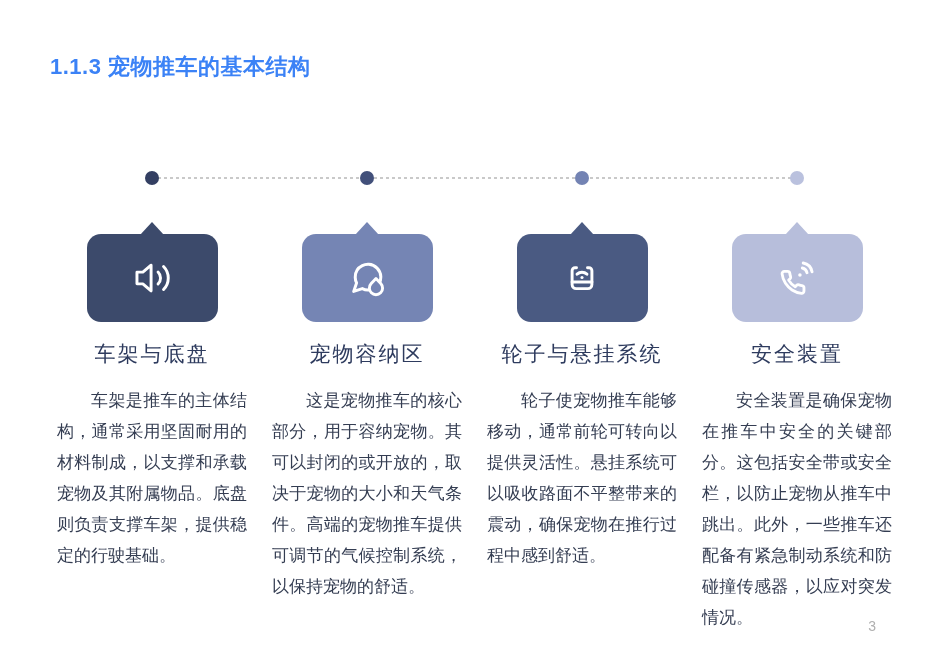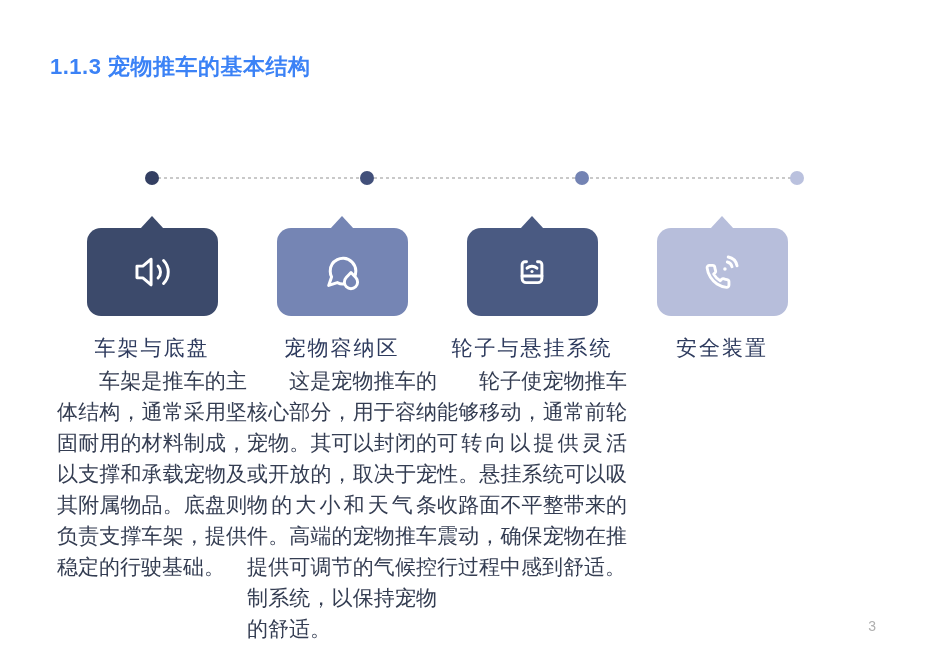--- a/index.html
+++ b/index.html
@@ -17,43 +17,43 @@
   .dash-line{
     position:absolute; left:95px; width:645px; top:6px; height:2px;
     background:repeating-linear-gradient(90deg,#c9c9c9 0 3px,transparent 3px 6px);
   }
   .dot{
     position:absolute; top:0; width:14px; height:14px; border-radius:50%;
   }
   .dot-0{left:88px;} .dot-1{left:303px;} .dot-2{left:518px;} .dot-3{left:733px;}
   
   .columns{
-    position:absolute; left:57px; top:215px; width:836px;
-    display:grid; grid-template-columns:repeat(4,190px); 
+    position:absolute; left:57px; top:221px; width:836px;
+    display:grid; grid-template-columns:repeat(4,190px); column-gap:25px;
   }
   .column{display:flex; flex-direction:column; align-items:center;}
   .card{
     position:relative; margin-top:13px; width:131px; height:88px;
     border-radius:14px; background:var(--card);
     display:flex; align-items:center; justify-content:center;
   }
   .card .arrow{
     position:absolute; top:-12px; left:50%; transform:translateX(-50%);
     width:0; height:0;
     border-left:12px solid transparent; border-right:12px solid transparent;
     border-bottom:13px solid var(--card);
   }
   .card svg{display:block;}
   .card-heading{
     margin:18px 0 0; font-size:21px; font-weight:normal; line-height:28px;
     color:#2e3b5e; letter-spacing:2px; text-align:center; white-space:nowrap;
   }
   .card-body{
-    margin:4px 0 0; width:190px;
-    font-size:21px; line-height:31px; color:#343d52;
+    margin:17px 0 0; width:190px;
+    font-size:17px; line-height:31px; color:#343d52;
     text-align:justify; text-indent:2em;
   }
   .page-number{
     position:absolute; right:74px; top:618px;
     font-family:"Liberation Sans","DejaVu Sans",sans-serif;
     font-size:14px; color:#b0b0b0;
   }
 </style>
 </head>
 <body>
@@ -115,18 +115,19 @@
       <div class="card" style="--card: #b7bedb;">
         <span class="arrow"></span>
         <svg width="44" height="44" viewBox="0 0 24 24" fill="none" stroke="#ffffff" stroke-width="1.6" stroke-linecap="round" stroke-linejoin="round">
           <path transform="translate(2.6,7.2) scale(0.6)" stroke-width="2.6" d="M22 16.92v3a2 2 0 0 1-2.18 2 19.79 19.79 0 0 1-8.63-3.07 19.5 19.5 0 0 1-6-6 19.79 19.79 0 0 1-3.07-8.67A2 2 0 0 1 4.11 2h3a2 2 0 0 1 2 1.72 12.84 12.84 0 0 0 .7 2.81 2 2 0 0 1-.45 2.11L8.09 9.91a16 16 0 0 0 6 6l1.27-1.27a2 2 0 0 1 2.11-.45 12.84 12.84 0 0 0 2.81.7A2 2 0 0 1 22 16.92z"></path>
           <path d="M14.9 6.55 A3.3 3.3 0 0 1 17.45 9.1"></path>
           <path d="M15.4 3.8 A6 6 0 0 1 20.2 8.6"></path>
           <circle cx="13.6" cy="10.4" r="0.95" fill="#ffffff" stroke="none"></circle>
         </svg>
       </div>
       <h2 class="card-heading">安全装置</h2>
+      <p class="card-body">安全装置是确保宠物在推车中安全的关键部分。这包括安全带或安全栏，以防止宠物从推车中跳出。此外，一些推车还配备有紧急制动系统和防碰撞传感器，以应对突发情况。</p>
     </section>
 
   </div>
 
   <div class="page-number">3</div>
 </div>
 
 </body></html>

